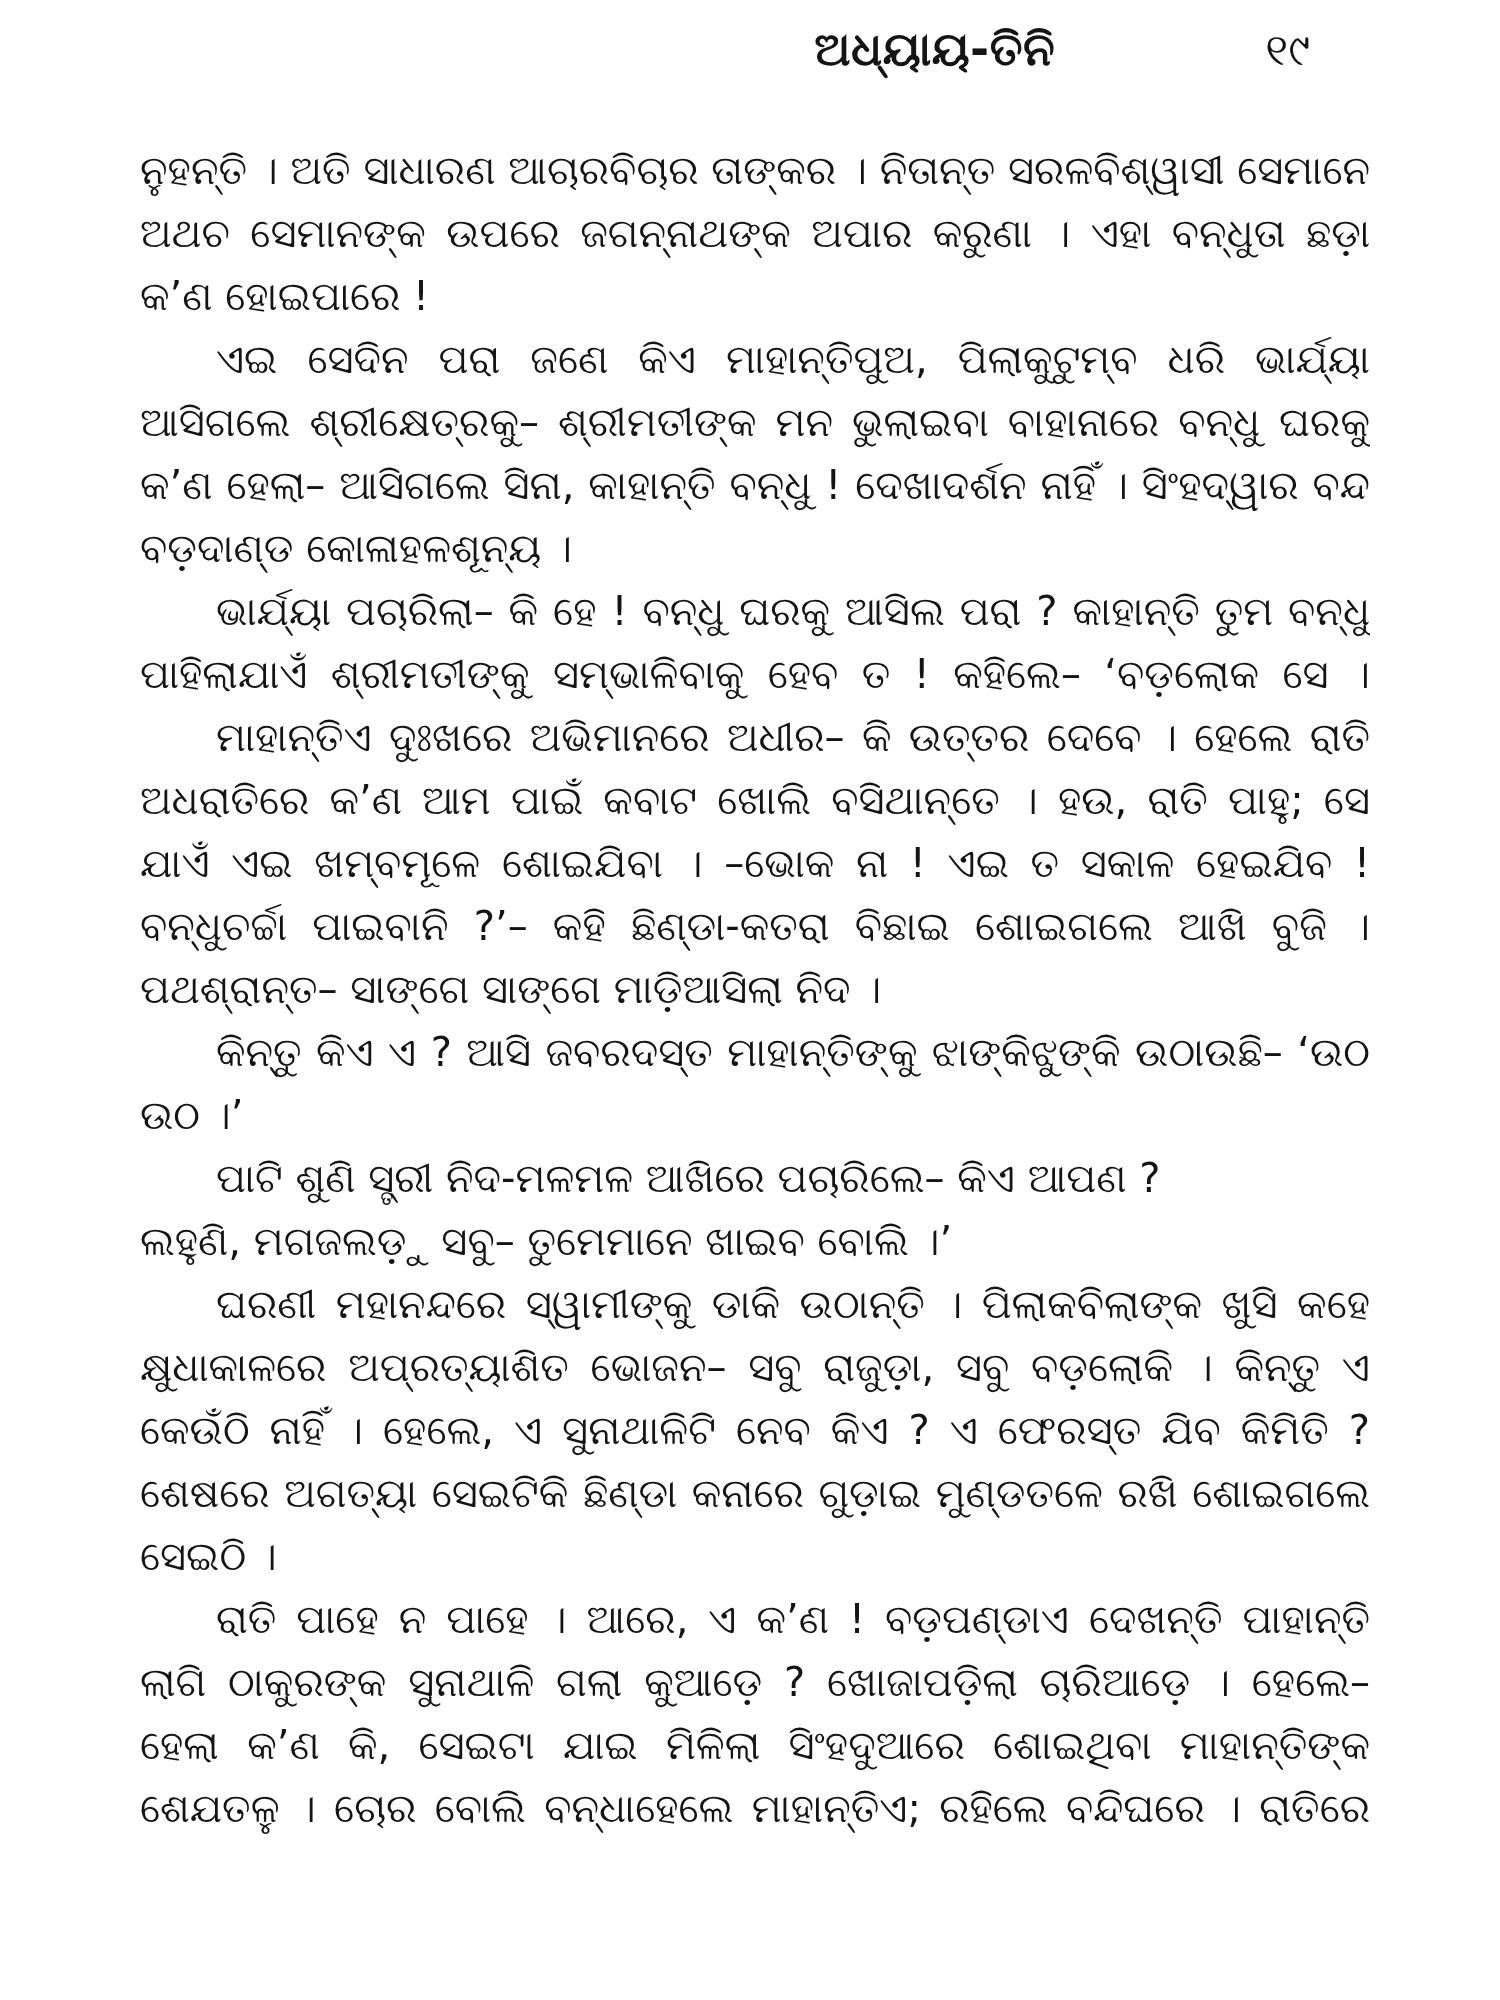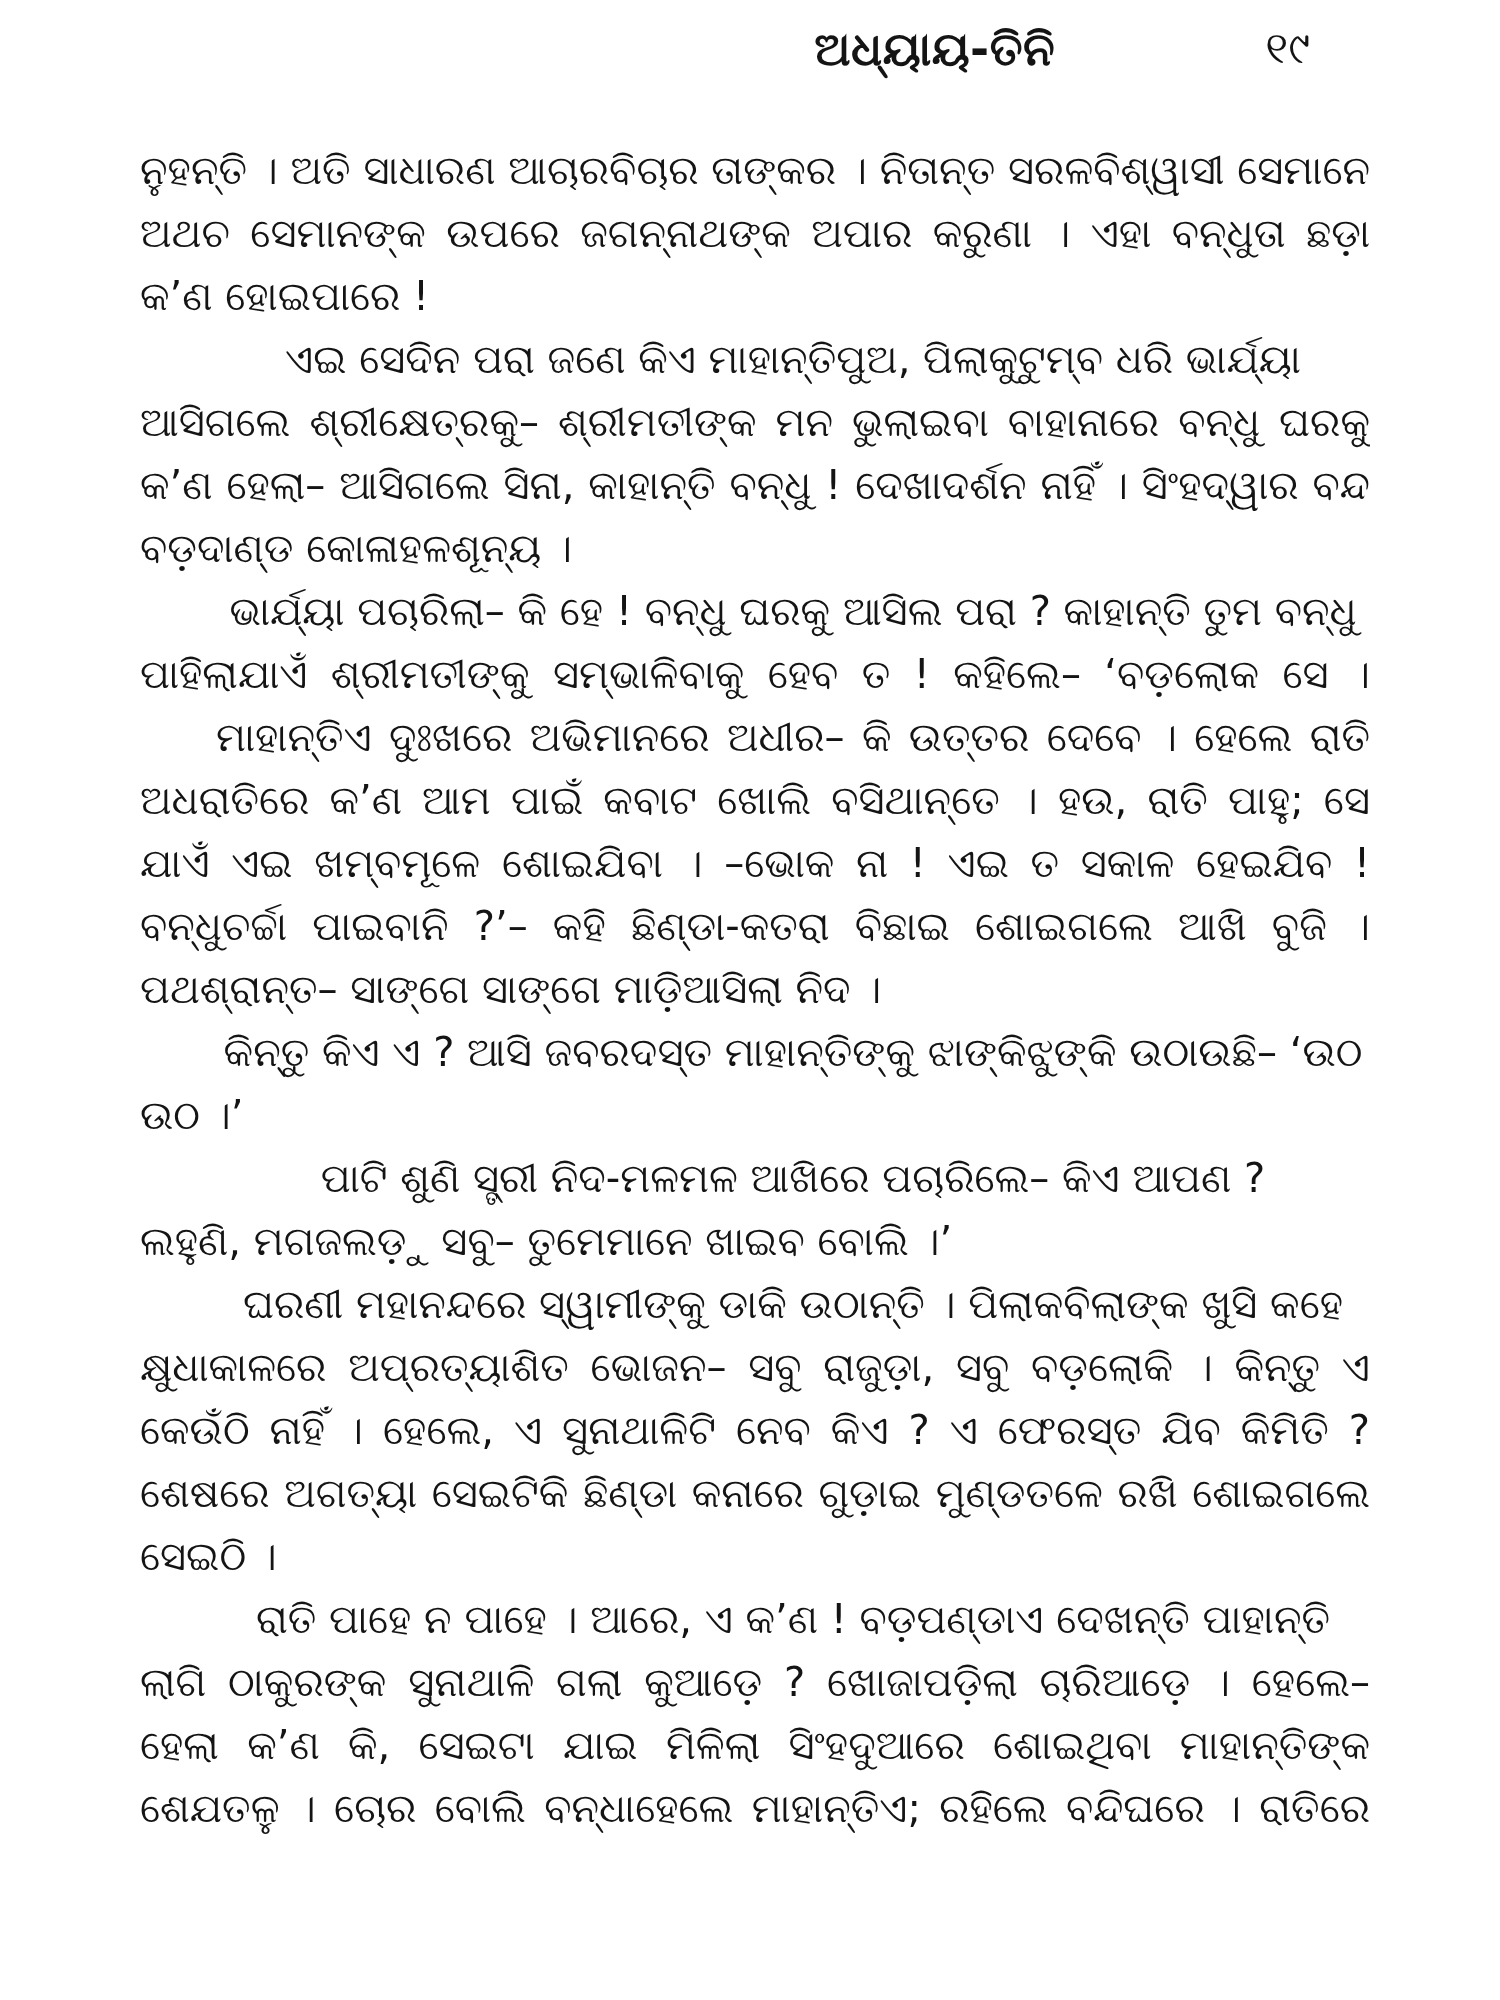--- a/index.html
+++ b/index.html
@@ -16,21 +16,21 @@
   }
   .page{
     position:relative;
     width:1500px;height:2000px;
     background:var(--paper);
     box-sizing:border-box;
   }
   .page-header{
     display:flex;
     justify-content:flex-end;
-    align-items:flex-start;
+    align-items:center;
     padding:22px 190px 0 12px;
     gap:210px;
   }
   .chapter-title{
     font-size:46px;
     font-weight:600;
     letter-spacing:0.5px;
     white-space:nowrap;
   }
   .page-number{
@@ -49,21 +49,20 @@
     overflow:hidden;
     text-align:left;
     white-space:normal;
   }
   .line.justify{
     text-align:justify;
     text-align-last:justify;
   }
   .line.indent{
     padding-left:76px;
-    text-align:center;
   }
 </style>
 </head>
 <body>
 
 <div class="page">
 
   <div class="page-header">
     <span class="chapter-title">ଅଧ୍ୟାୟ-ତିନି</span>
     <span class="page-number">୧୯</span>

